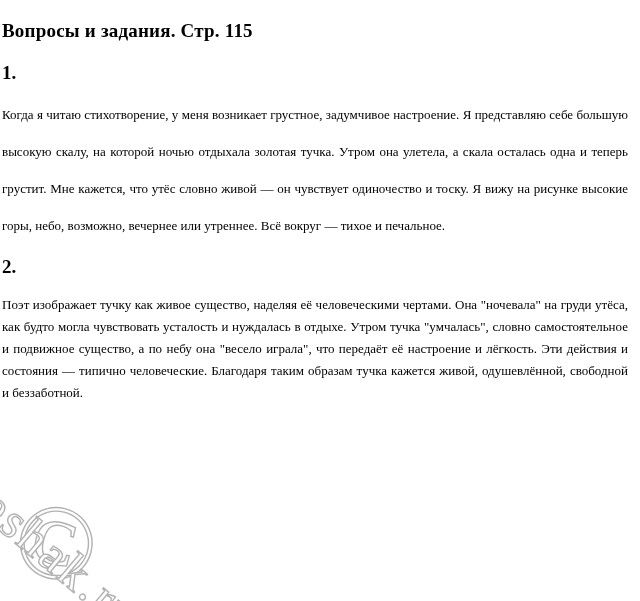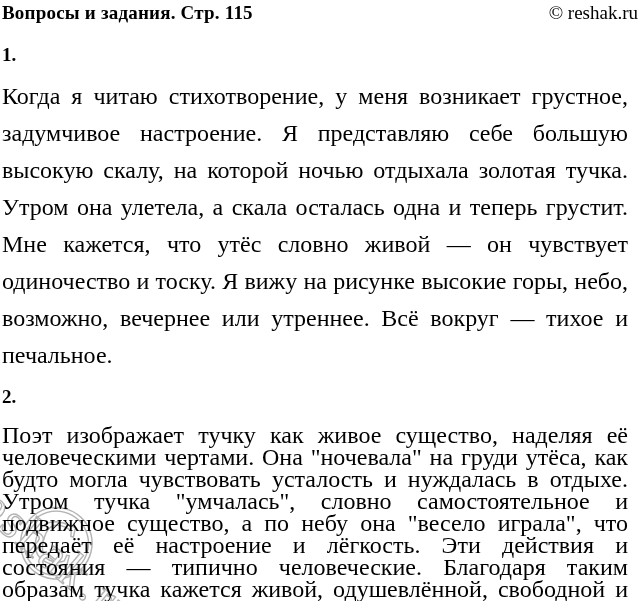--- a/index.html
+++ b/index.html
@@ -14,43 +14,42 @@
     position: relative;
     color: #000000;
     font-family: "Liberation Serif", serif;
   }
   .content {
     position: relative;
     z-index: 1;
   }
   .doc-header {
     display: flex;
-    justify-content: space-between;
     align-items: flex-start;
-    padding: 2px 2px 0 2px;
+    padding: 20px 2px 0 2px;
   }
   .doc-title {
     font-weight: bold;
     font-size: 19px;
     letter-spacing: 0.2px;
   }
   .site-logo {
     font-size: 19px;
     white-space: nowrap;
   }
   .q-number {
     font-weight: bold;
     font-size: 19px;
     margin: 20px 0 0 2px;
   }
   .q-number.second {
     margin-top: 12px;
   }
   .answer {
-    font-size: 24px;
+    font-size: 13px;
     text-align: justify;
     margin: 12px 12px 0 2px;
   }
   .answer.first {
     line-height: 37px;
   }
   .answer.second {
     line-height: 22px;
     margin-top: 16px;
   }
@@ -92,21 +91,20 @@
 <body>
 
 <div class="watermark">
   <span class="wm-symbol">©</span>
   <span class="wm-text">reshak.ru</span>
 </div>
 
 <div class="content">
   <div class="doc-header">
     <span class="doc-title">Вопросы и задания. Стр. 115</span>
-    <span class="site-logo">© reshak.ru</span>
   </div>
 
   <div>
     <div class="q-number">1.</div>
     <p class="answer first">Когда я читаю стихотворение, у меня возникает грустное, задумчивое настроение. Я представляю себе большую высокую скалу, на которой ночью отдыхала золотая тучка. Утром она улетела, а скала осталась одна и теперь грустит. Мне кажется, что утёс словно живой — он чувствует одиночество и тоску. Я вижу на рисунке высокие горы, небо, возможно, вечернее или утреннее. Всё вокруг — тихое и печальное.</p>
   </div>
 
   <div>
     <div class="q-number second">2.</div>
     <p class="answer second">Поэт изображает тучку как живое существо, наделяя её человеческими чертами. Она "ночевала" на груди утёса, как будто могла чувствовать усталость и нуждалась в отдыхе. Утром тучка "умчалась", словно самостоятельное и подвижное существо, а по небу она "весело играла", что передаёт её настроение и лёгкость. Эти действия и состояния — типично человеческие. Благодаря таким образам тучка кажется живой, одушевлённой, свободной и беззаботной.</p>

